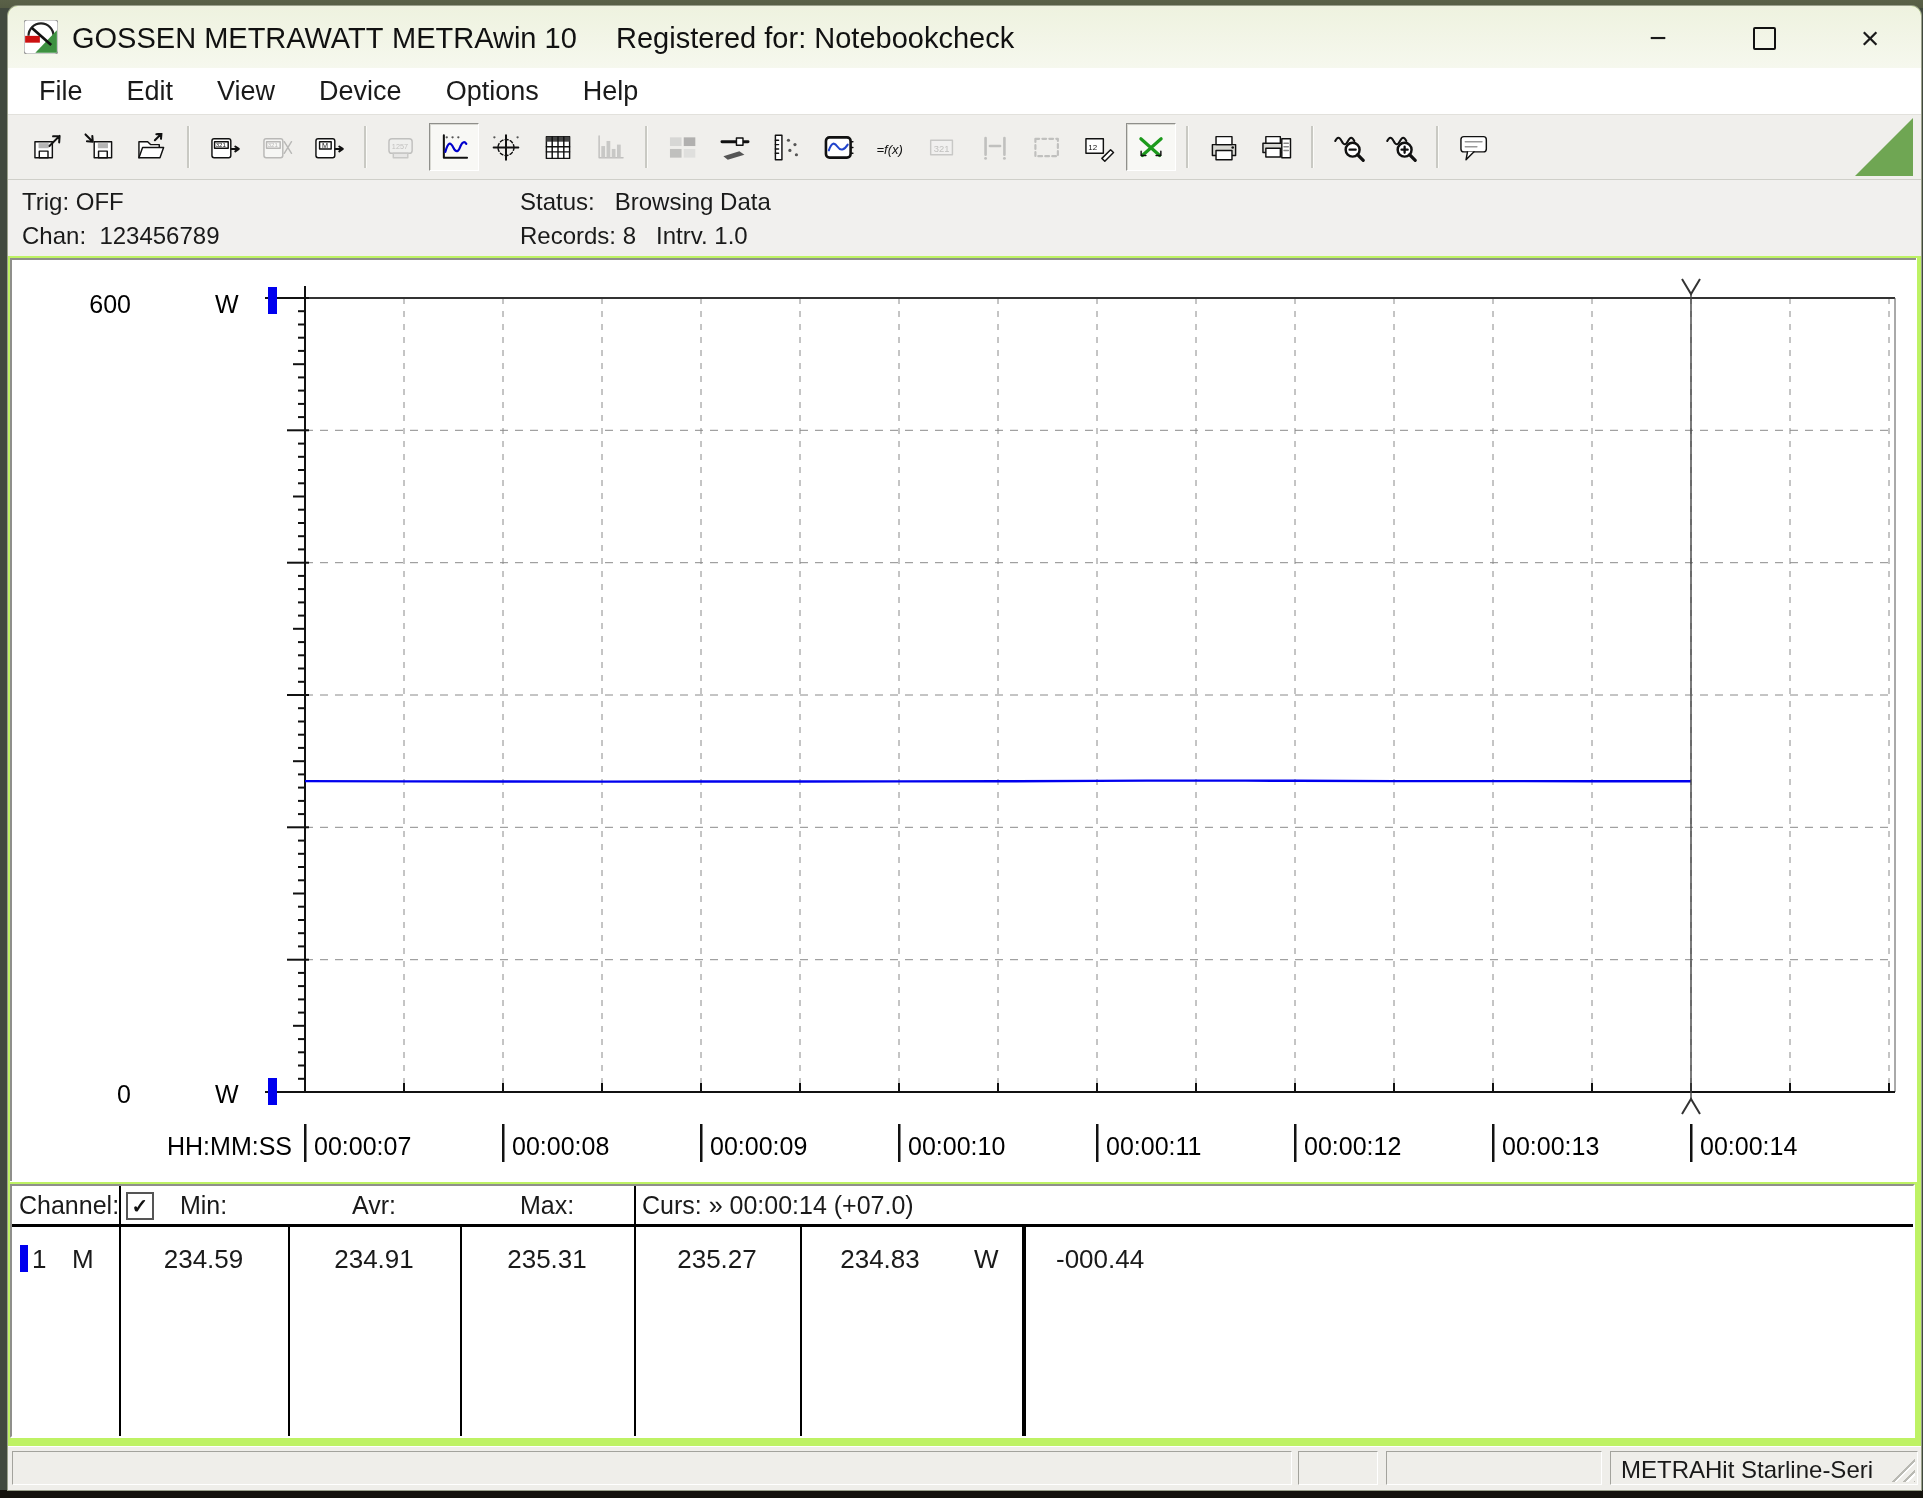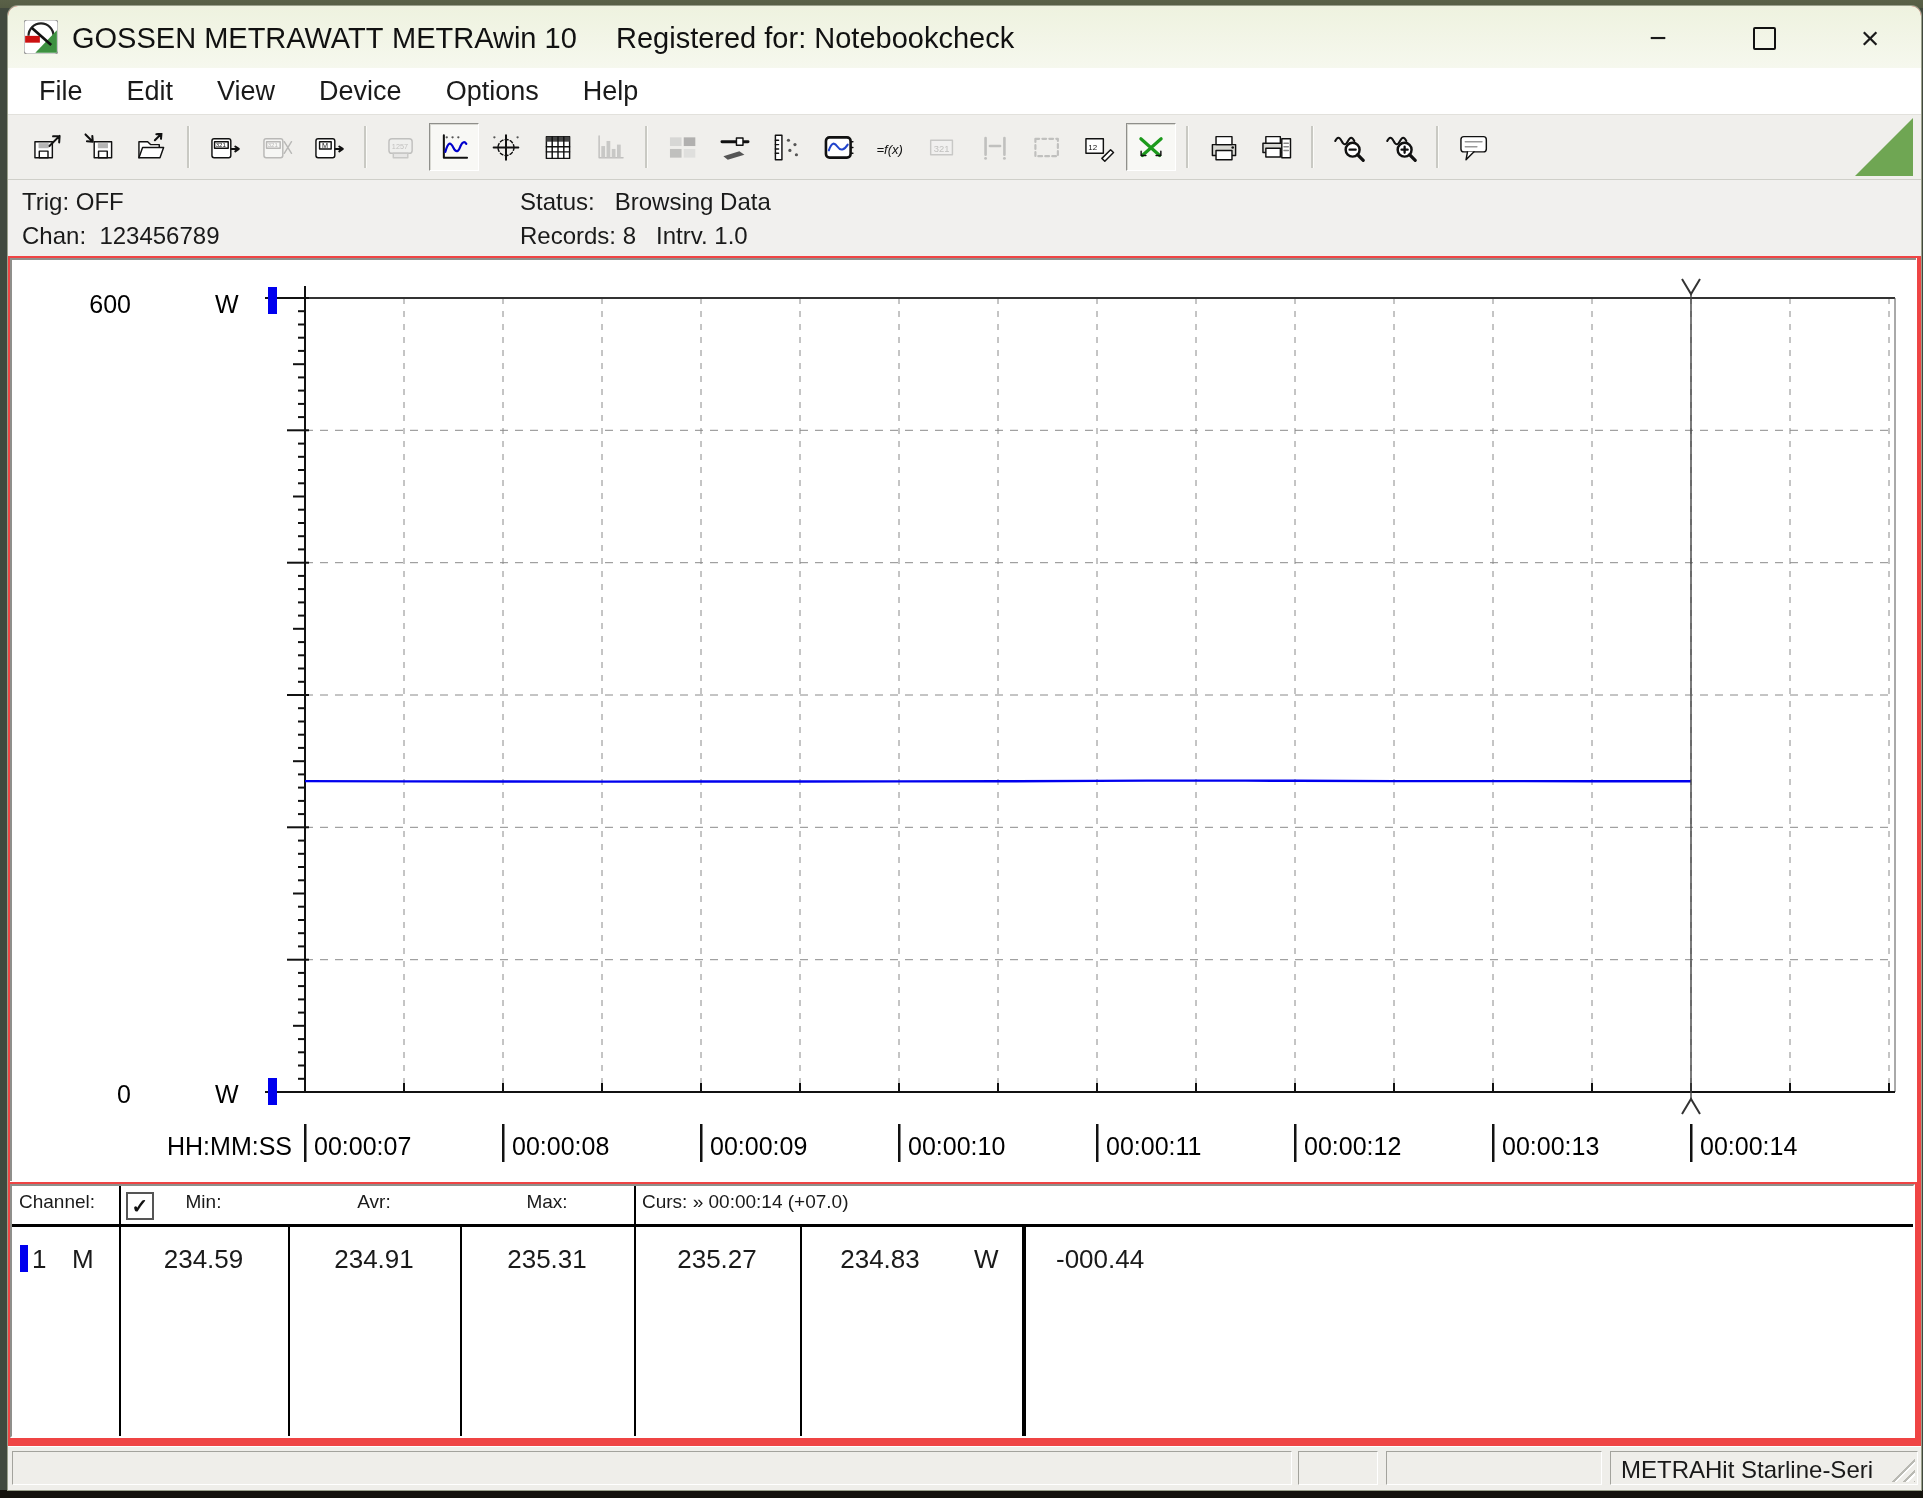--- a/index.html
+++ b/index.html
@@ -3,21 +3,21 @@
 <meta charset="utf-8">
 <style>
   html,body{margin:0;padding:0;}
   body{
     width:1923px;height:1498px;position:relative;overflow:hidden;
     font-family:"Liberation Sans",sans-serif;color:#1a1a1a;
     background:linear-gradient(#5a6148 0px,#555c44 8px,#41493e 8px,#41493e 1490px,#14120d 1490px);
   }
   #window{
     position:absolute;left:8px;top:6px;width:1913px;height:1484px;
-    background:#ef4444;border-radius:10px 10px 0 0;overflow:hidden;
+    background:#bef264;border-radius:10px 10px 0 0;overflow:hidden;
     box-shadow:0 0 0 1px #9aa08c;
   }
   
   #titlebar{position:absolute;left:0;top:0;width:100%;height:62px;
     background:linear-gradient(#eef2df,#f6f8ee);display:flex;align-items:center;}
   #app-icon{position:absolute;left:16px;top:14px;width:34px;height:34px;}
   .title-text{font-size:29px;color:#111;white-space:pre;}
   #t-brand{position:absolute;left:64px;top:16px;}
   #t-app{position:absolute;left:384px;top:16px;}
   #t-reg{position:absolute;left:608px;top:16px;}
@@ -46,21 +46,21 @@
   
   #chart-svg{position:absolute;left:2px;top:252px;width:1907px;height:934px;}
   #chart-svg text{font-family:"Liberation Sans",sans-serif;}
   
   #meas-table{position:absolute;left:2px;top:1178px;width:1905px;height:254px;background:#ffffff;
     border:2px solid;border-color:#8f8f8b #ffffff #ffffff #8f8f8b;box-sizing:border-box;font-size:26px;}
   .abs{position:absolute;}
   #tbl-headline{left:0;top:38px;width:100%;height:3px;background:#000;}
   .vdiv{top:41px;bottom:0;width:2px;background:#000;}
   .hgroove{top:0;height:38px;width:0;border-left:2px solid #9b9b97;border-right:1px solid #ffffff;}
-  .hdr-label{top:5px;font-size:19px;white-space:pre;}
+  .hdr-label{top:5px;font-size:25px;white-space:pre;}
   .cell{top:58px;white-space:pre;}
   #chk{left:114px;top:6px;width:24px;height:24px;background:#fff;border:2px solid #555;display:flex;align-items:center;justify-content:center;font-size:20px;font-weight:bold;color:#111;}
   #chan-colorbar{left:8px;top:59px;width:8px;height:27px;background:#0000ee;}
   
   #statusbar{position:absolute;left:0;top:1440px;width:100%;height:44px;background:#efeeea;border-top:1px solid #ffffff;font-size:24px;}
   .spanel{position:absolute;top:4px;height:34px;border:1px solid;border-color:#a3a39d #ffffff #ffffff #a3a39d;box-sizing:border-box;}
   #sp1{left:4px;width:1280px;}
   #sp2{left:1290px;width:80px;}
   #sp3{left:1378px;width:216px;}
   #sp4{left:1602px;width:308px;display:flex;align-items:flex-end;padding-left:10px;box-sizing:border-box;white-space:nowrap;overflow:hidden;}

